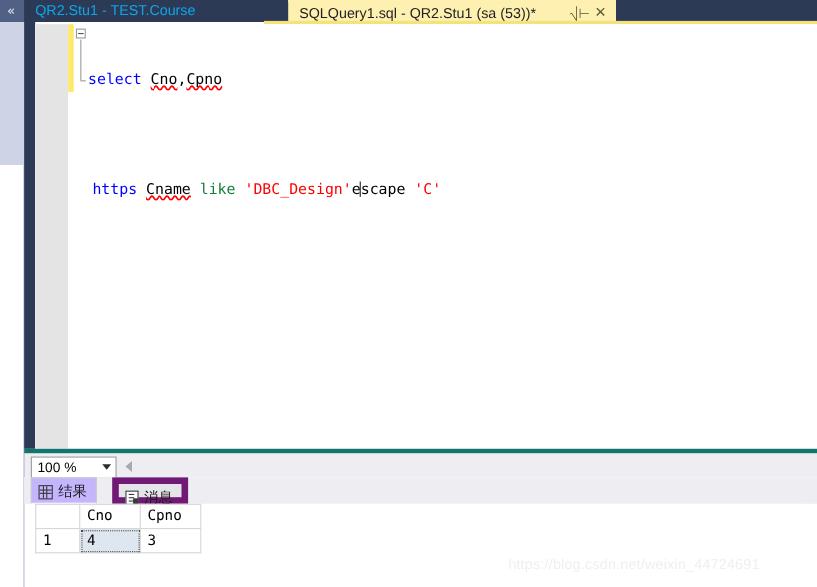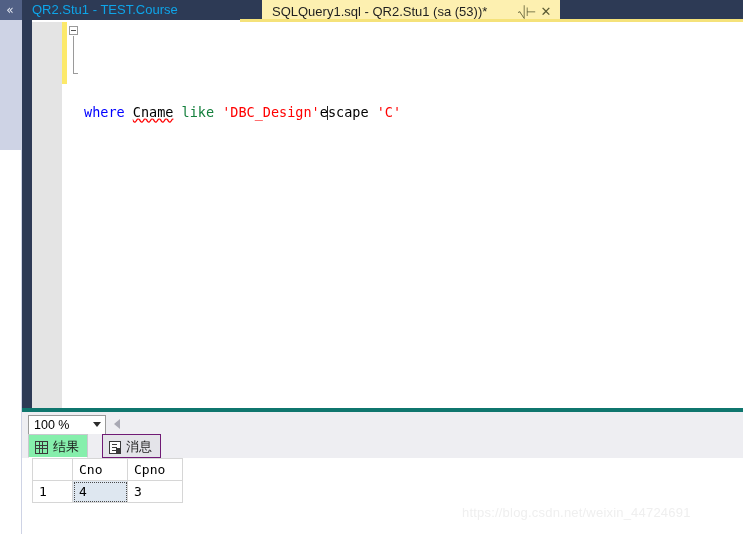--- a/index.html
+++ b/index.html
@@ -267,28 +267,28 @@
     height: 24px;
     line-height: 24px;
     font-size: 13px;
     padding: 0 8px 0 6px;
     box-sizing: border-box;
     white-space: nowrap;
     color: #1b1b1b;
   }
   .res-tab-active {
     left: 6px;
-    background: #86efac;
+    background: #c4b5fd;
     border: 1px solid #c9c9cf;
     border-bottom: 1px solid #ffffff;
   }
   .res-tab-inactive {
     left: 80px;
     background: #e4e4e9;
-    border: 1px solid #701a75;
+    border: 6px solid #701a75;
   }
   .res-tab-icon {
     display: inline-block;
     vertical-align: -3px;
     margin-right: 5px;
   }
   .grid-icon {
     width: 13px; height: 13px;
     border: 1.5px solid #3a3a3a;
     box-sizing: border-box;
@@ -408,23 +408,24 @@
 <div class="editor">
   <div class="gutter-gray"></div>
   <div class="gutter-change"></div>
   <div class="gutter-change-rest"></div>
 
   <div class="fold-box"></div>
   <div class="fold-line"></div>
   <div class="fold-foot"></div>
 
   <div class="code">
-
-
-    <div class="code-line l3"><span class="kw">where</span><span> </span><span class="id squiggle">Cname</span><span> </span><span class="kw-gray">like</span><span> </span><span class="str">'DBC_Design'</span><span class="id">e</span><span class="caret"></span><span class="id">scape</span><span> </span><span class="str">'C'</span></div>
+    <div class="code-line l1"><span class="kw">select</span><span> </span><span class="id squiggle">Cno</span><span class="id">,</span><span class="id squiggle">Cpno</span></div>
+
+
+    <div class="code-line l3"><span class="kw">https</span><span> </span><span class="id squiggle">Cname</span><span> </span><span class="kw-gray">like</span><span> </span><span class="str">'DBC_Design'</span><span class="id">e</span><span class="caret"></span><span class="id">scape</span><span> </span><span class="str">'C'</span></div>
   </div>
 </div>
 
 <div class="zoom-bar">
   <div class="zoom-select">
     <span>100 %</span>
     <span class="zoom-arrow"></span>
   </div>
   <div class="zoom-split"></div>
 </div>

